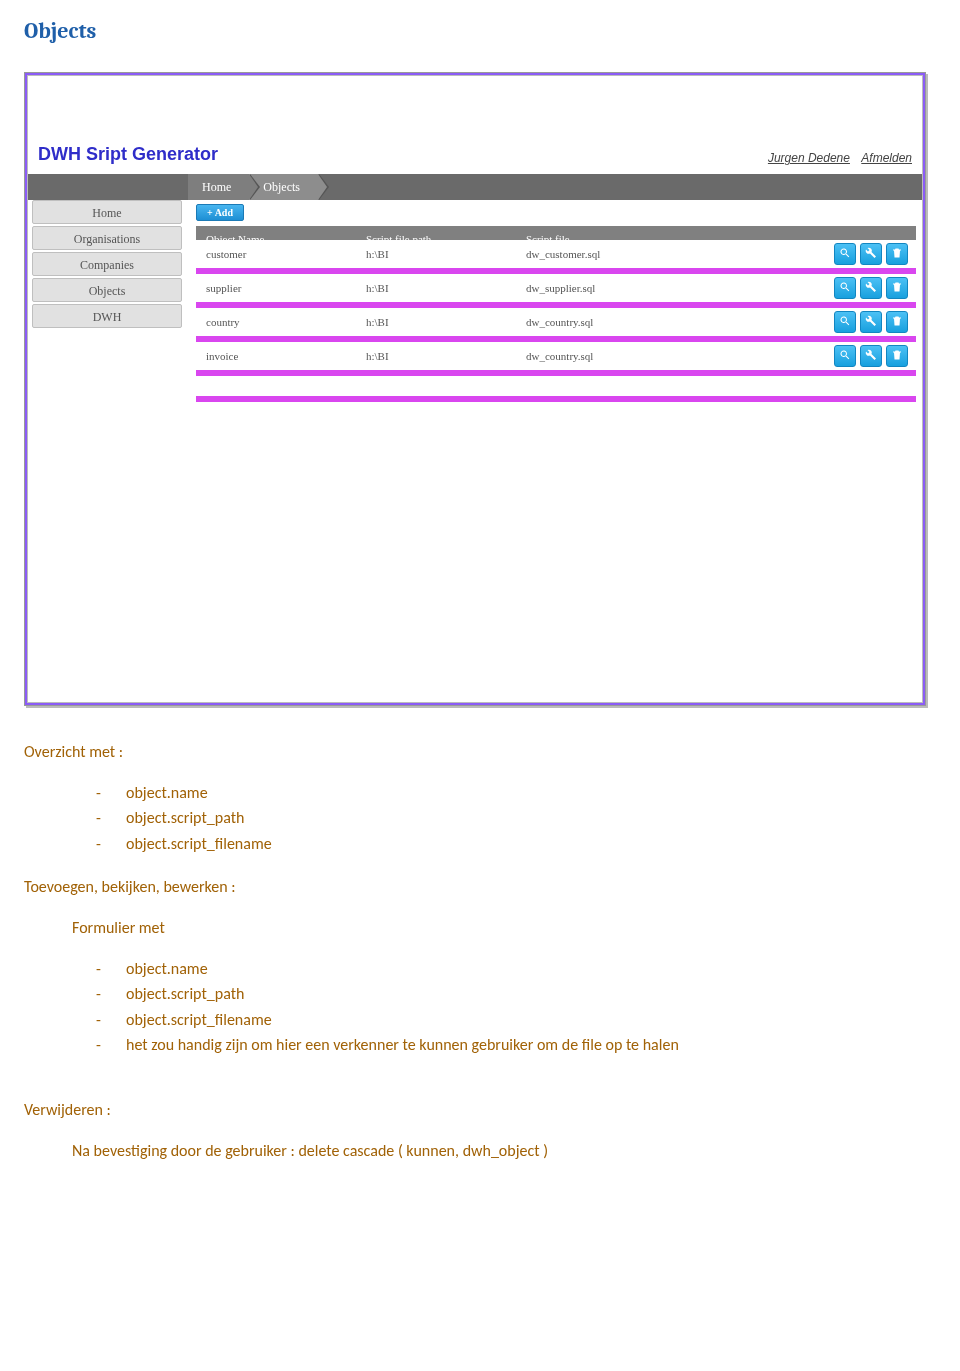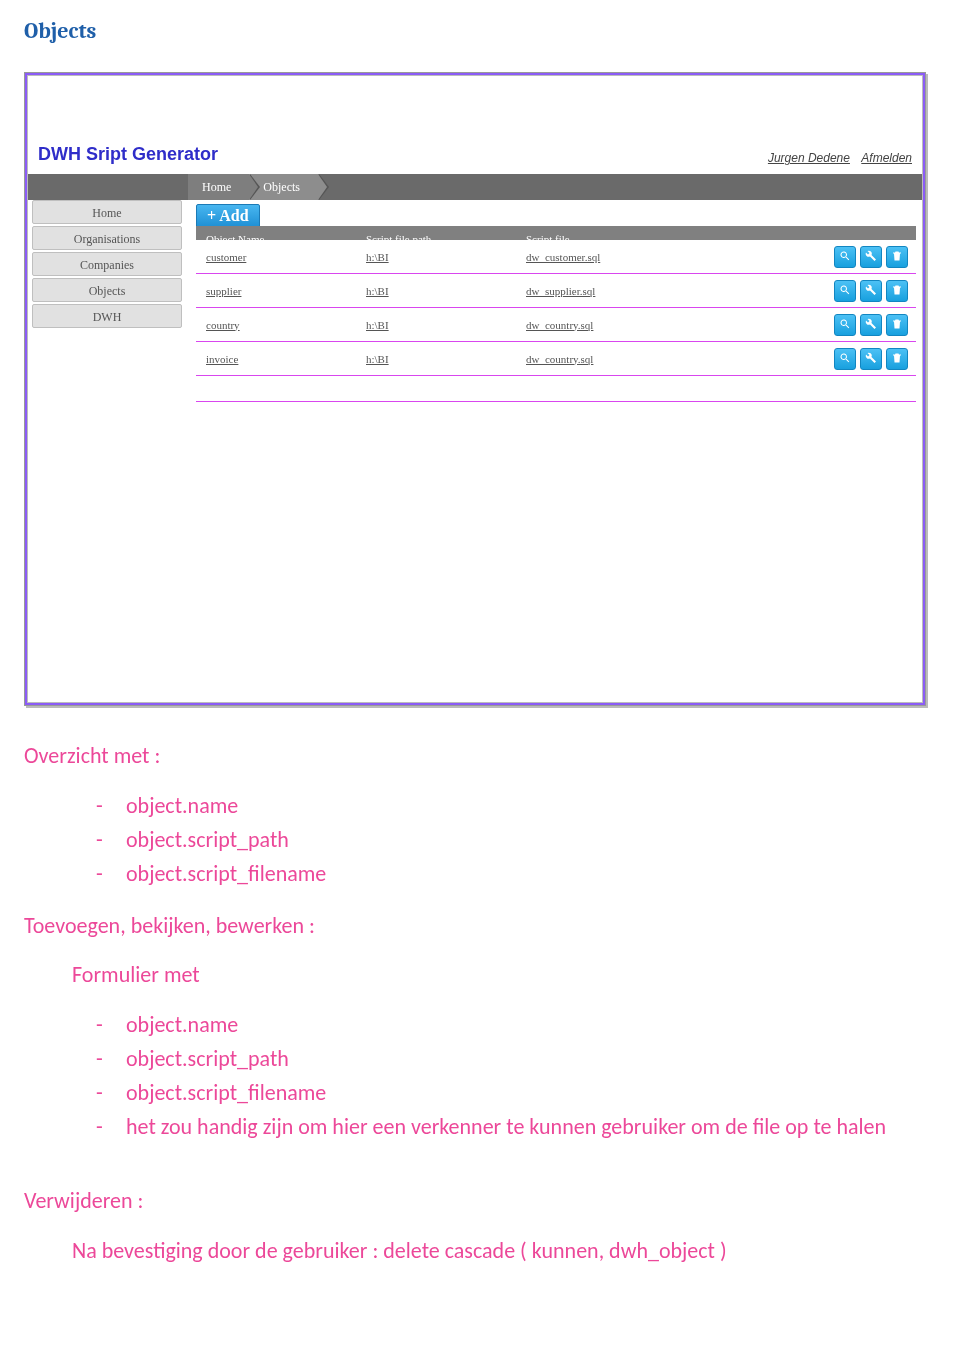--- a/index.html
+++ b/index.html
@@ -100,62 +100,61 @@
     color:#555; font-size:12px;
     text-align:center;
     margin-bottom:2px;
   }
 
   .add-btn{
     position:absolute;
     left:168px; top:128px;
     background: linear-gradient(#48b6f0,#1e8fd4);
     border:1px solid #1b7ab6;
-    color:#fff; font-size:16px; font-weight:bold;
+    color:#fff; font-size:10px; font-weight:bold;
     padding:2px 10px; border-radius:2px;
     font-family:"Comic Sans MS", cursive;
   }
 
   .table {
     position:absolute;
     left:168px; right:6px; top:150px;
     font-family:"Comic Sans MS", cursive;
     font-size:11px;
   }
   .th {
     background:#808080; color:#fff;
     height:14px; line-height:26px;
     display:grid;
     grid-template-columns: 160px 160px 1fr 120px;
     padding-left:10px;
   }
   .tr {
-    border-bottom:1px solid #d946ef;
+    border-bottom:6px solid #d946ef;
     height:34px;
     display:grid;
     grid-template-columns: 160px 160px 1fr 120px;
     align-items:center;
     padding-left:10px;
     color:#555;
     font-size:11px;
-    text-decoration:underline;
   }
   .actions{ display:flex; gap:4px; justify-content:flex-end; padding-right:8px; align-items:center; }
   .ibtn{
     width:22px; height:22px;
     background: linear-gradient(#4cc1f5,#18a0de);
     border:1px solid #1286c1;
     border-radius:3px;
     display:flex; align-items:center; justify-content:center;
   }
   .ibtn svg{ width:12px; height:12px; fill:#fff; }
   .tr.empty{ height:26px; }
 
   
-  .body-text { font-size: 22px; color:#ec4899; margin-top:34px; line-height:1.45; }
+  .body-text { font-size: 16px; color:#a16207; margin-top:34px; line-height:1.45; }
   .body-text p { margin: 0 0 18px 0; }
   .indent1 { padding-left: 48px; }
   .indent0 { padding-left: 0; }
   .dash-list { list-style:none; padding:0; margin:0 0 20px 72px; }
   .dash-list li { position:relative; padding-left:30px; margin-bottom:2px; }
   .dash-list li::before { content:"-"; position:absolute; left:0; }
   .dash-list.wide { margin-left:72px; }
 </style>
 </head>
 <body>

